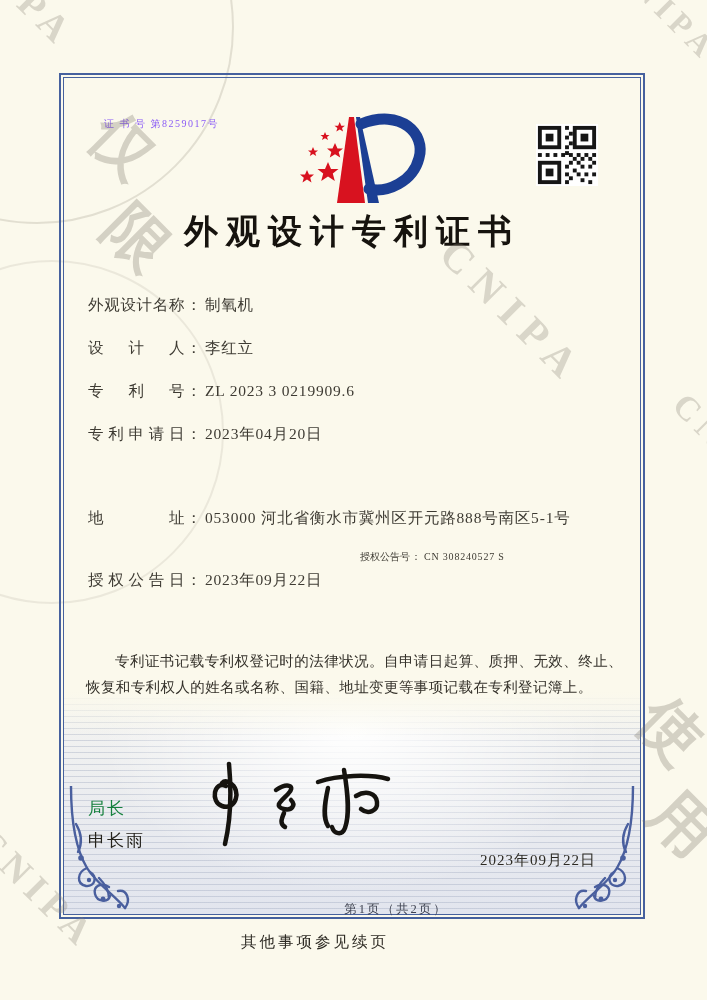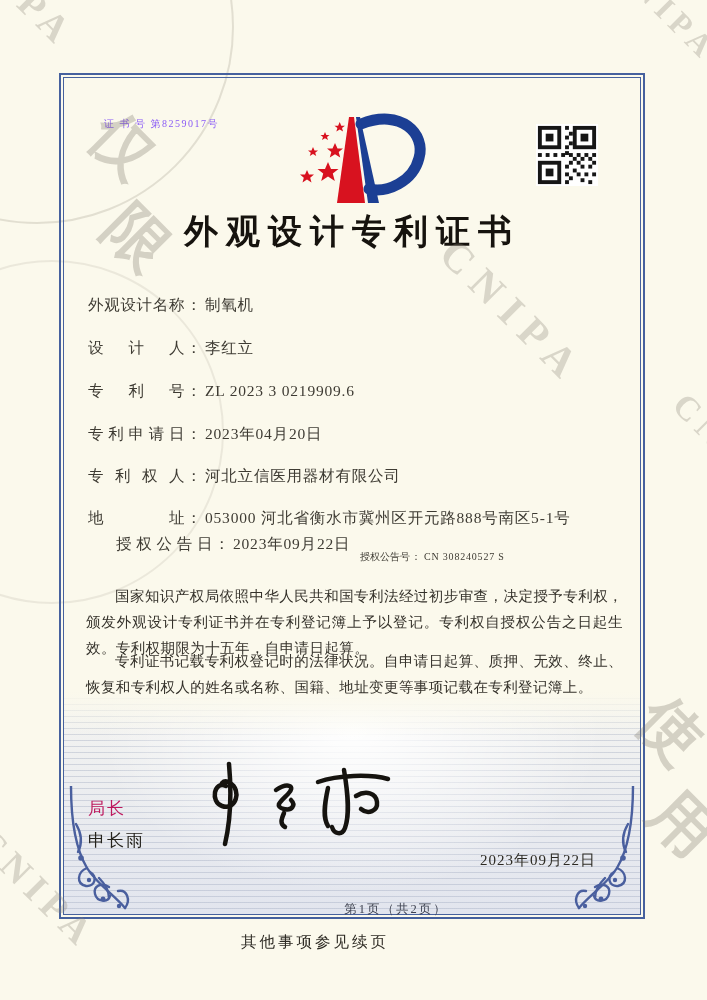--- a/index.html
+++ b/index.html
@@ -45,26 +45,26 @@
   .logo{left:283px;top:100px;}
   .qr{left:536px;top:124px;}
   .title{left:59px;top:209px;width:586px;text-align:center;
          font-size:34px;font-weight:bold;letter-spacing:8px;color:#16130e;}
   .field{left:88px;font-size:15.5px;color:#3e3b33;letter-spacing:.5px;}
   .flabel{display:inline-block;width:97px;text-align:justify;text-align-last:justify;
           vertical-align:bottom;}
   .fcolon{display:inline-block;margin:0 3px 0 1px;}
   .fvalue{letter-spacing:.8px;}
   .row0{top:295px;} .row1{top:338px;} .row2{top:381px;} .row3{top:424px;}
-  .row4{top:466px;} .row5{top:508px;} .row6{top:534px;margin-left:28px;}
+  .row4{top:466px;} .row5{top:508px;} .row6{top:570px;}
   .field2{left:360px;top:550px;font-size:10px;color:#3e3b33;}
   .para{left:86px;width:537px;font-size:14.5px;line-height:1.8;
         text-indent:2em;color:#34312a;text-align:justify;letter-spacing:.4px;}
   .para1{top:583px;} .para2{top:648px;}
-  .signer-title{left:88px;top:797px;font-size:17px;letter-spacing:2px;color:#be185d;}
+  .signer-title{left:88px;top:797px;font-size:17px;letter-spacing:2px;color:#15803d;}
   .signer-name{left:88px;top:829px;font-size:17px;letter-spacing:2px;color:#24221c;text-align:right;}
   .signature{left:198px;top:756px;}
   .issue-date{left:480px;top:851px;font-size:15px;letter-spacing:1px;color:#2c2a23;}
   .page-note{left:59px;top:901px;width:674px;text-align:center;
              font-size:12.5px;color:#3e4250;letter-spacing:2px;}
   .continuation{left:0;top:932px;width:630px;text-align:center;
                 font-size:15.5px;letter-spacing:3px;color:#2d2a23;}
 </style>
 </head>
 <body>
@@ -194,34 +194,30 @@
   </div>
   <div class="abs field row1">
     <span class="flabel">设计人</span><span class="fcolon">：</span><span class="fvalue">李红立</span>
   </div>
   <div class="abs field row2">
     <span class="flabel">专利号</span><span class="fcolon">：</span><span class="fvalue">ZL 2023 3 0219909.6</span>
   </div>
   <div class="abs field row3">
     <span class="flabel">专利申请日</span><span class="fcolon">：</span><span class="fvalue">2023年04月20日</span>
   </div>
-  <div class="abs field row4">
-    <span class="flabel">专利权人</span><span class="fcolon">：</span><span class="fvalue">河北立信医用器材有限公司</span>
-  </div>
   <div class="abs field row5">
     <span class="flabel">地址</span><span class="fcolon">：</span><span class="fvalue">053000 河北省衡水市冀州区开元路888号南区5-1号</span>
   </div>
   <div class="abs field row6">
     <span class="flabel">授权公告日</span><span class="fcolon">：</span><span class="fvalue">2023年09月22日</span>
   </div>
   <div class="abs field2">
     <span>授权公告号</span><span class="fcolon">：</span><span class="fvalue">CN 308240527 S</span>
   </div>
 
-  <div class="abs para para1">国家知识产权局依照中华人民共和国专利法经过初步审查，决定授予专利权，颁发外观设计专利证书并在专利登记簿上予以登记。专利权自授权公告之日起生效。专利权期限为十五年，自申请日起算。</div>
   <div class="abs para para2">专利证书记载专利权登记时的法律状况。自申请日起算、质押、无效、终止、恢复和专利权人的姓名或名称、国籍、地址变更等事项记载在专利登记簿上。</div>
 
   <div class="abs signer-title">局长</div>
   <div class="abs signer-name">申长雨</div>
 
   <svg class="abs signature" width="200" height="95" viewBox="0 0 200 95">
     <g fill="none" stroke="#15130f" stroke-width="4.5" stroke-linecap="round" stroke-linejoin="round">
       <path d="M28,30 C16,24 12,46 24,50 C38,55 44,34 32,27 C29,25 26,25 24,27"></path>
       <path d="M31,8 C33,30 34,58 27,88"></path>
       <path d="M78,34 C90,26 98,30 90,38 C82,46 76,50 86,53 C94,55 98,49 93,44"></path>

